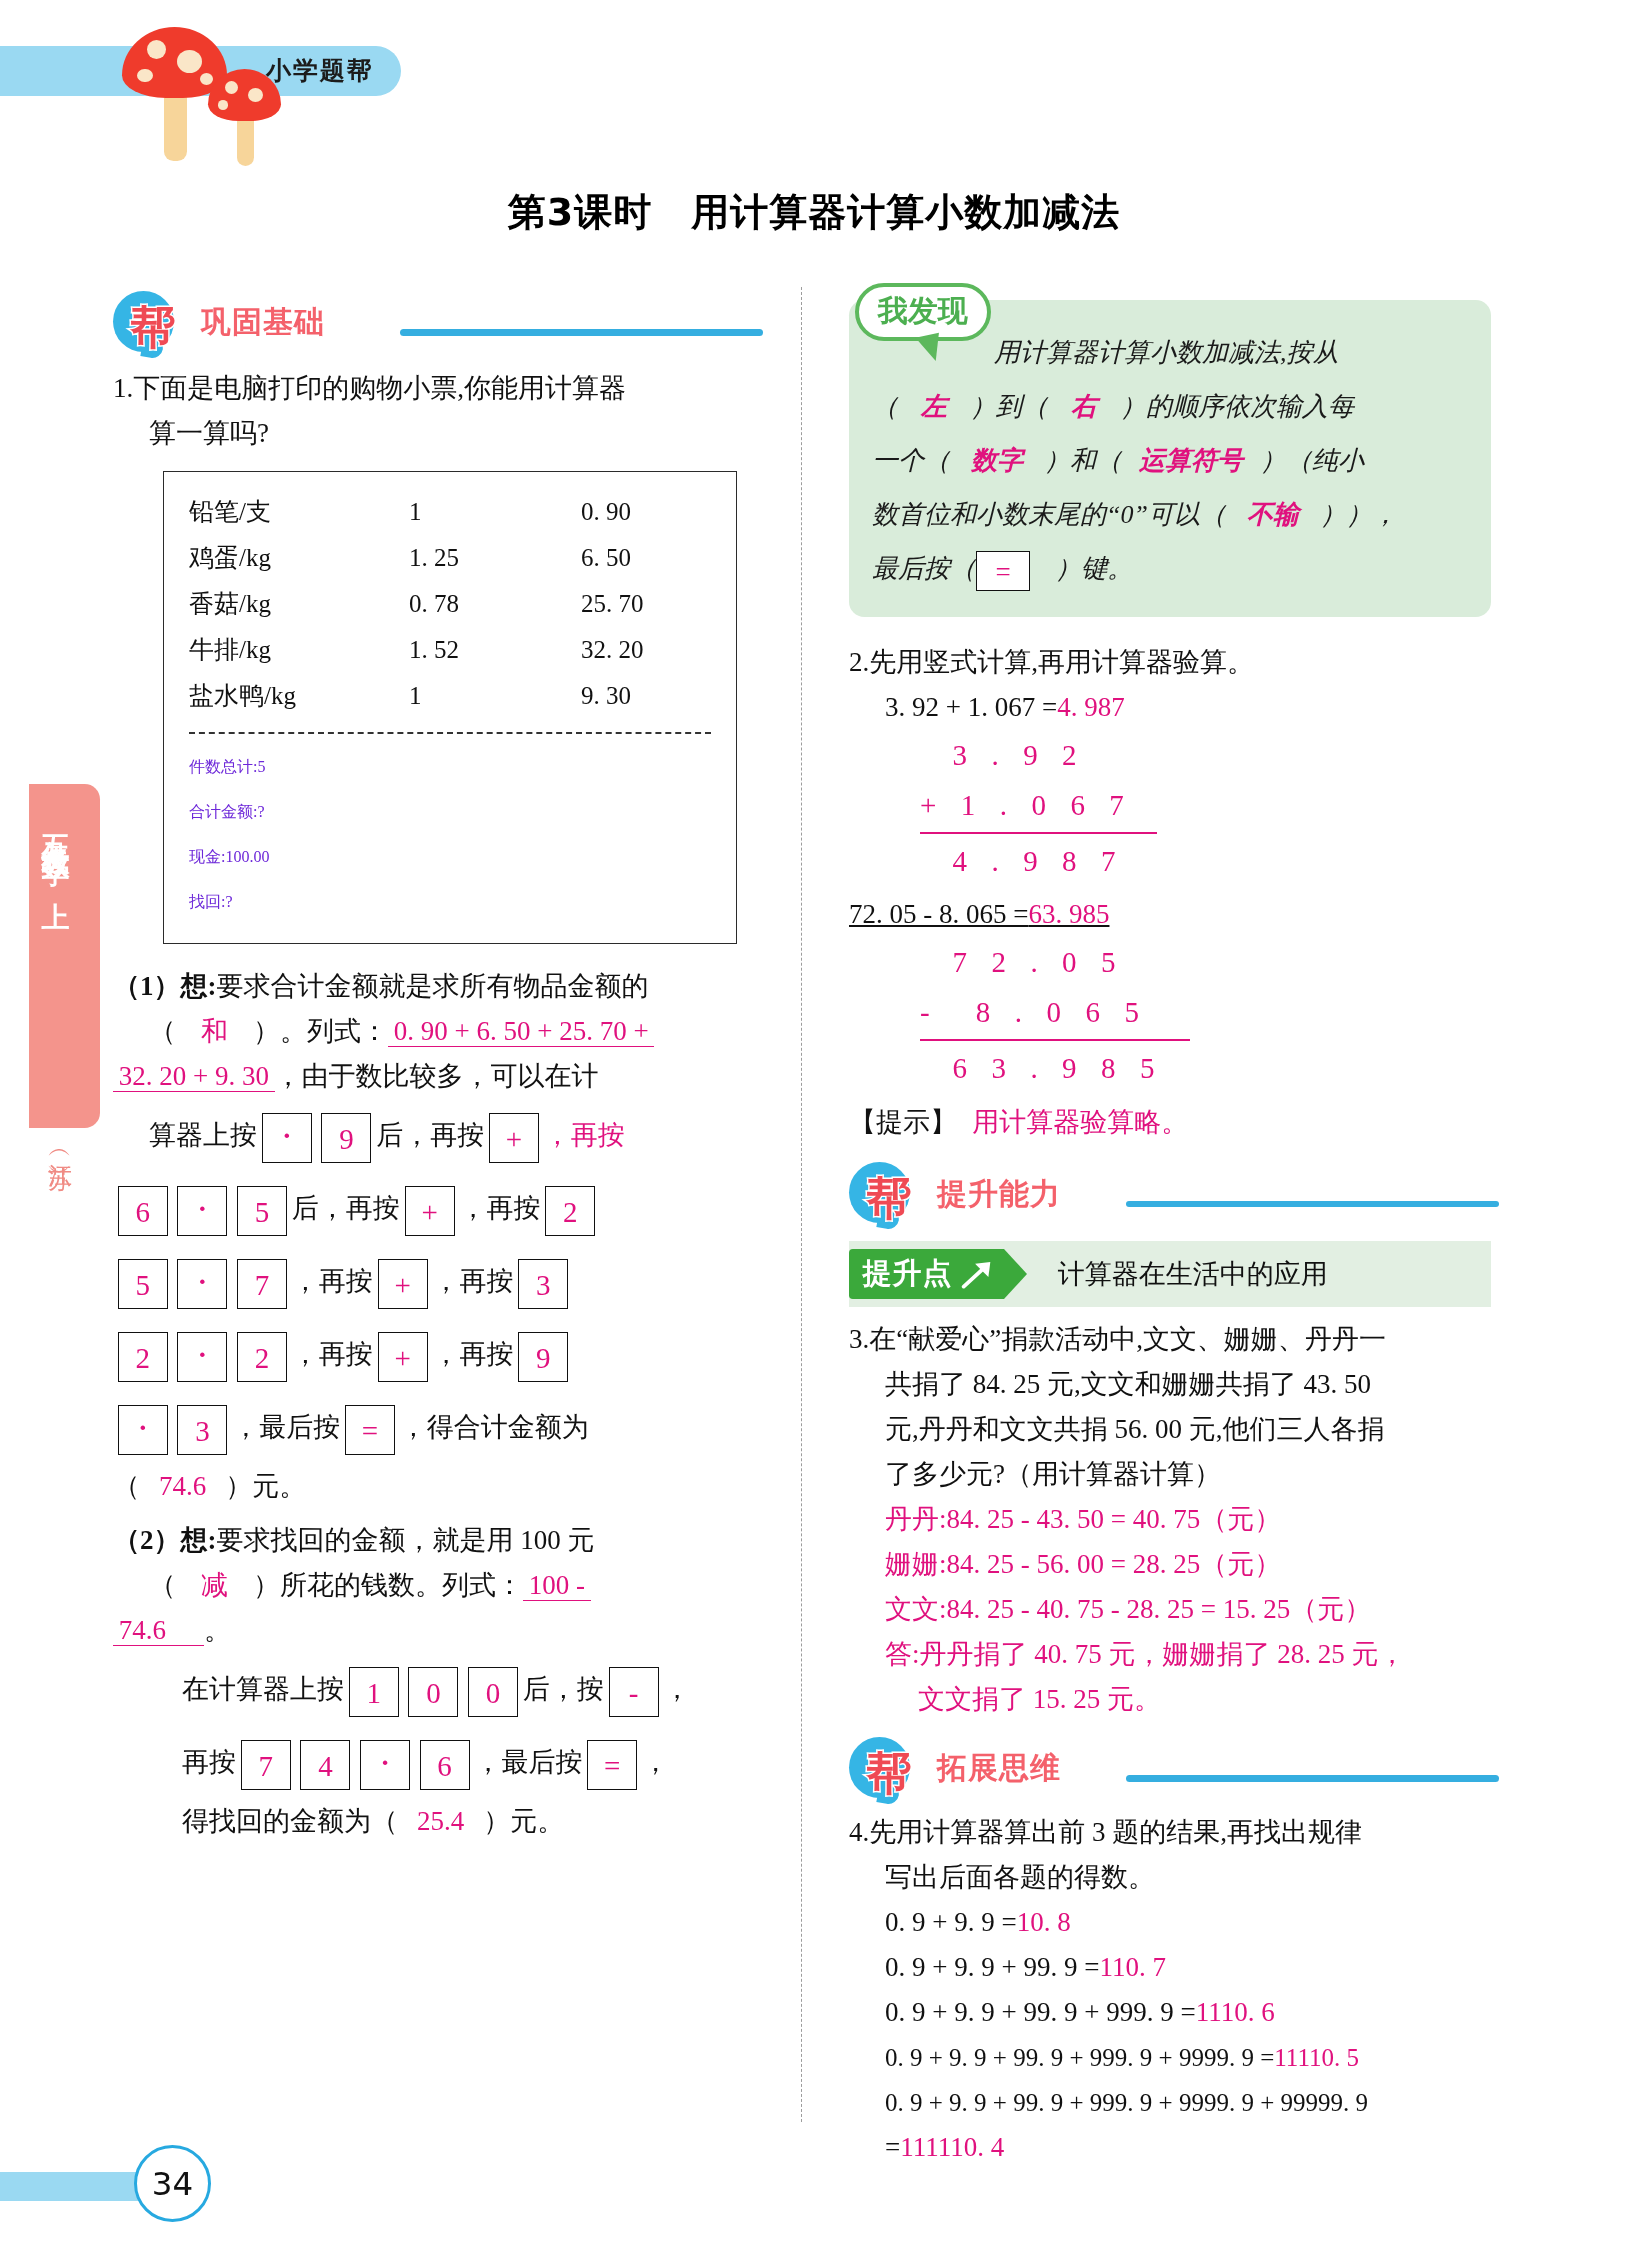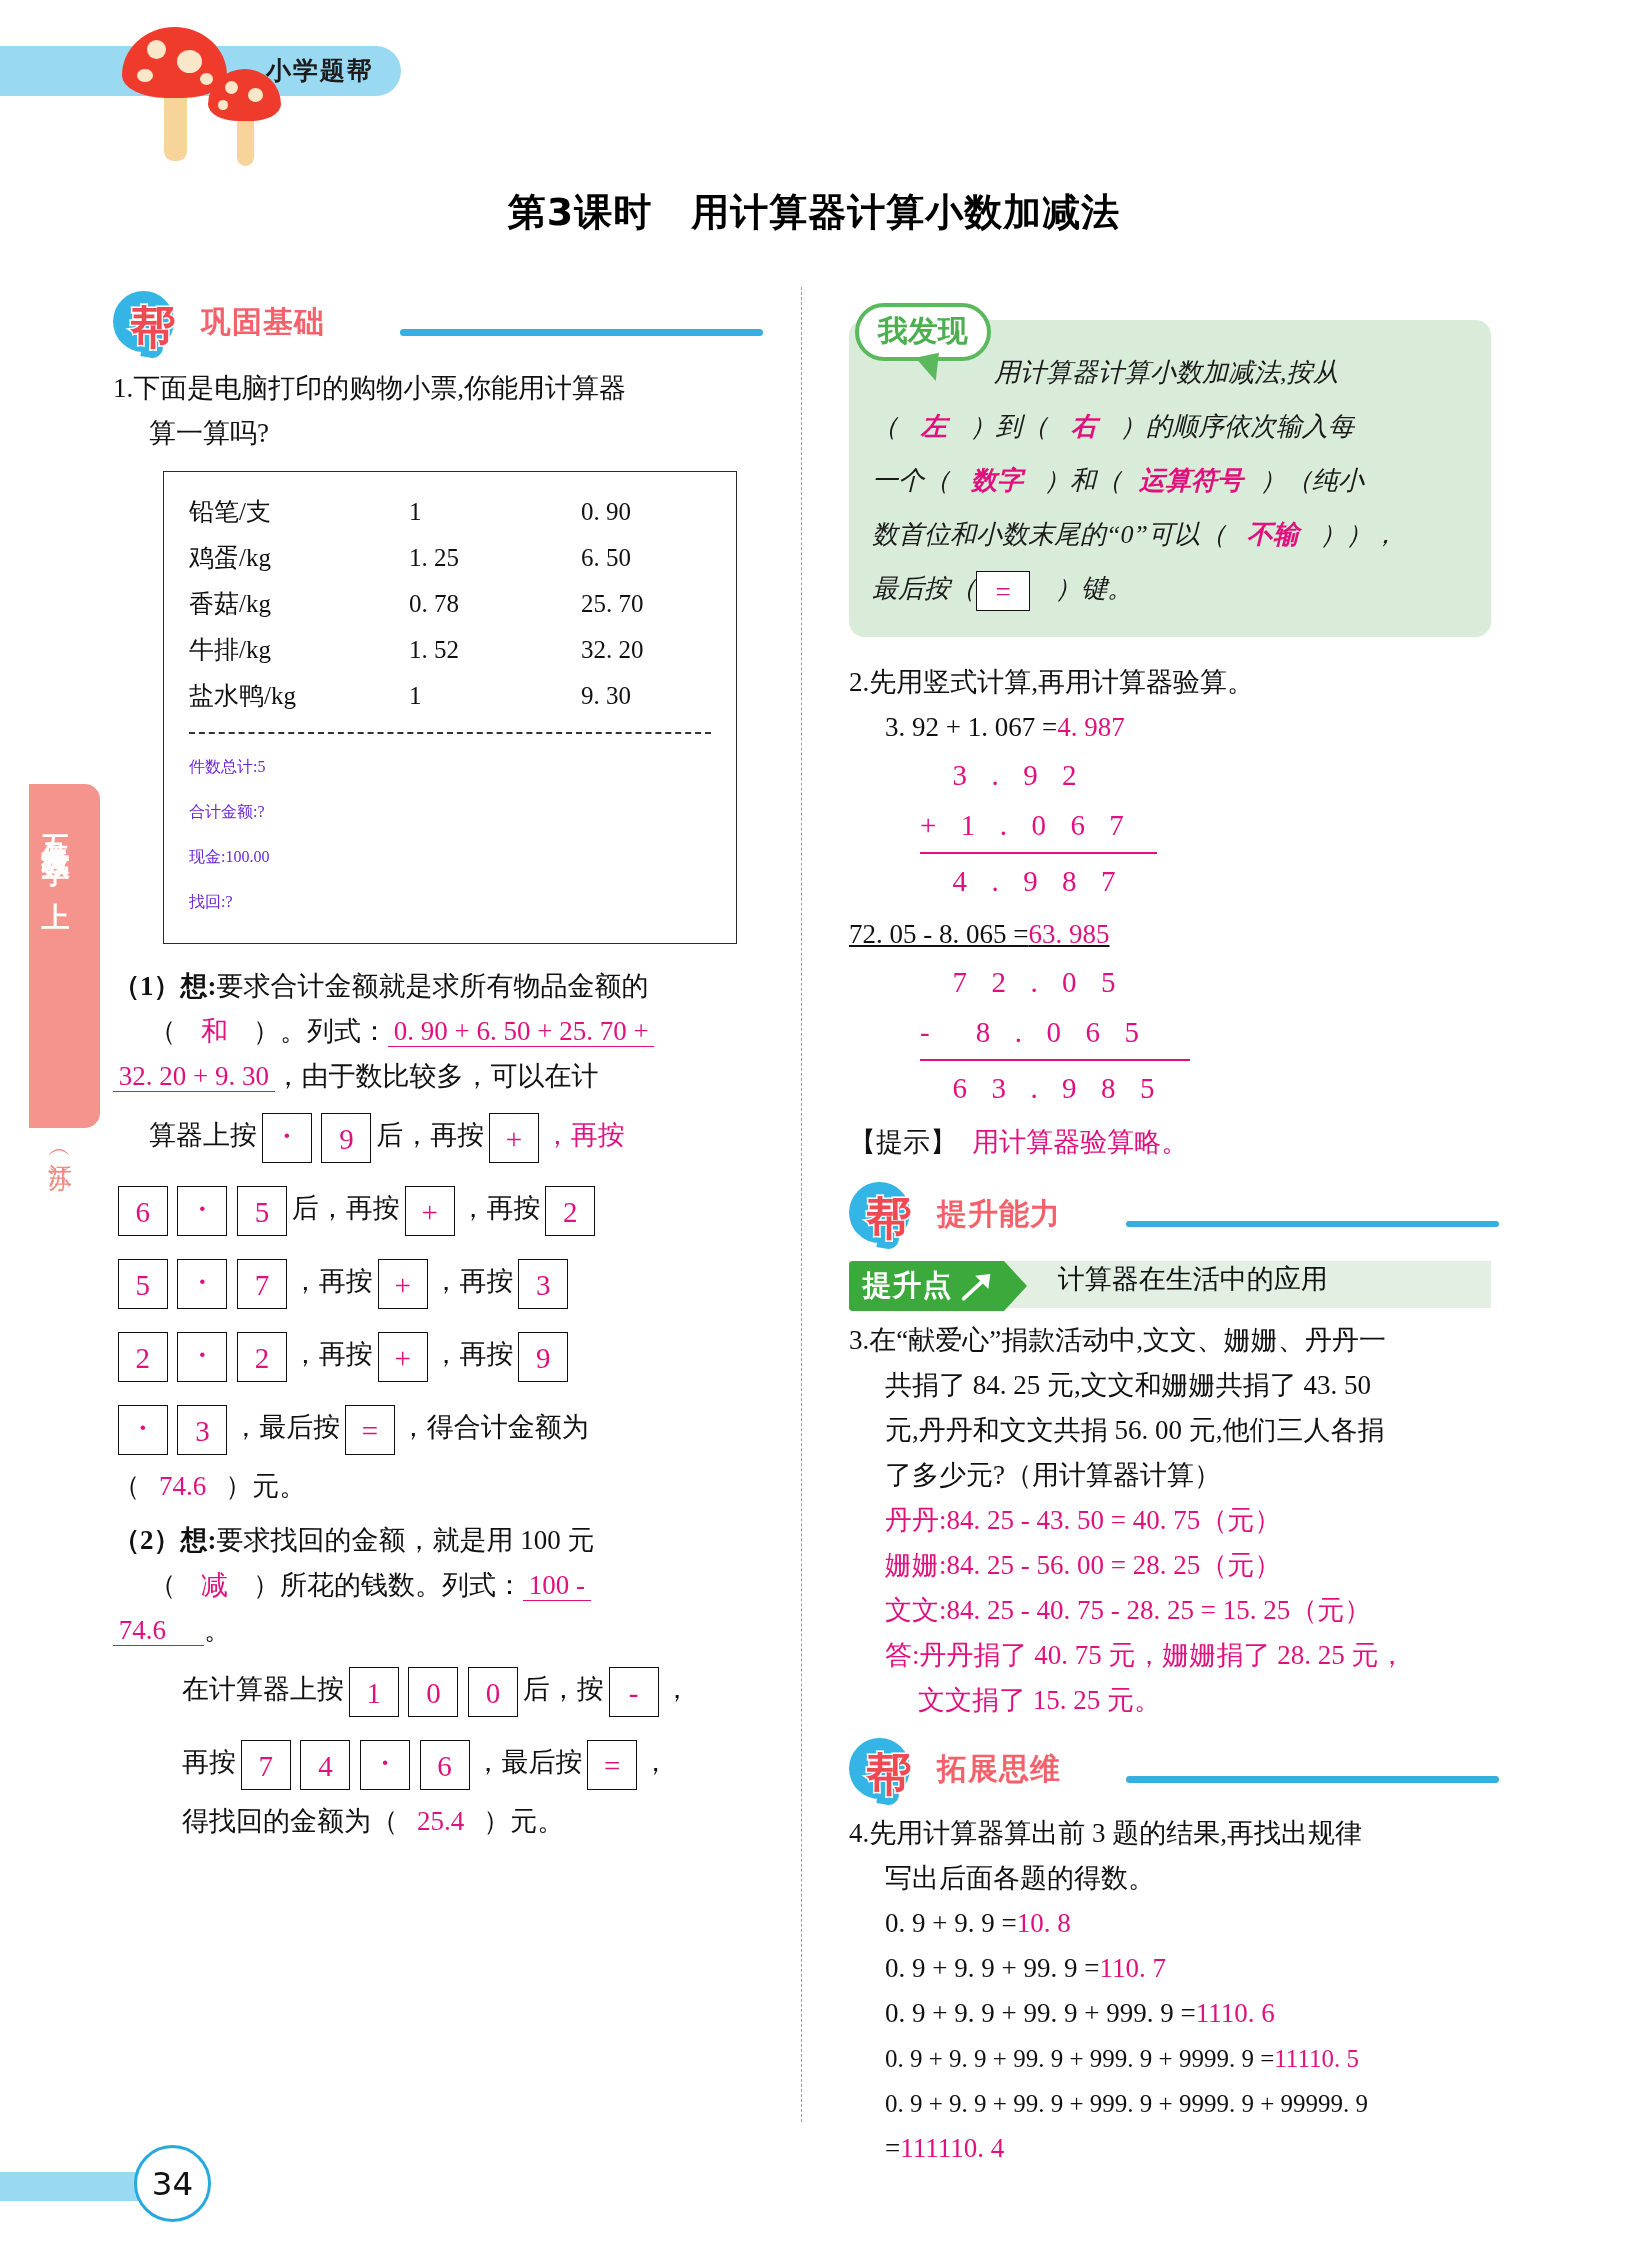--- a/index.html
+++ b/index.html
@@ -52,21 +52,21 @@
   
   #page-title{
     position:absolute;left:0;top:187px;width:1628px;
     text-align:center;
     font-family:"DejaVu Sans","Liberation Sans",sans-serif;
     font-weight:bold;font-size:38px;color:#000;letter-spacing:1px;
   }
 
   
   #col-left{position:absolute;left:113px;top:287px;width:650px;}
-  #col-right{position:absolute;left:849px;top:303px;width:650px;}
+  #col-right{position:absolute;left:849px;top:283px;width:650px;}
   #col-divider{
     position:absolute;left:801px;top:287px;width:0;height:1835px;
     border-left:1.9px dashed #9d9d9d;
   }
 
   
   .sec-head{position:relative;height:71px;margin-bottom:5.7px;}
   .sec-circle{
     position:absolute;left:0;top:3.8px;width:61px;height:61px;
     border-radius:50%;background:#35b5e5;
@@ -164,22 +164,22 @@
   }
 
   
   .vcalc{color:#e0117e;font-size:29px;line-height:50px;letter-spacing:8.6px;
          font-family:"Liberation Serif",serif;}
   .vbar{border-bottom:2.9px solid #e0117e;width:237px;margin:1.9px 0 1.9px 0;}
   .vbar.wide{width:270px;}
 
   
   #tip-strip{
-    position:relative;margin-top:11.5px;width:642px;height:47px;
-    background:#e2efe2;display:flex;align-items:flex-start;
+    position:relative;margin-top:11.5px;width:642px;height:66px;
+    background:#e2efe2;display:flex;align-items:center;
   }
   #tip-badge{
     position:relative;height:50px;background:#3ba93b;
     display:flex;align-items:center;padding:0 7.6px 0 13.4px;
     border-radius:3.8px 0 0 3.8px;
   }
   #tip-badge span{
     font-family:"DejaVu Sans","Liberation Sans",sans-serif;
     font-weight:bold;font-size:29px;color:#fff;letter-spacing:1px;
   }

